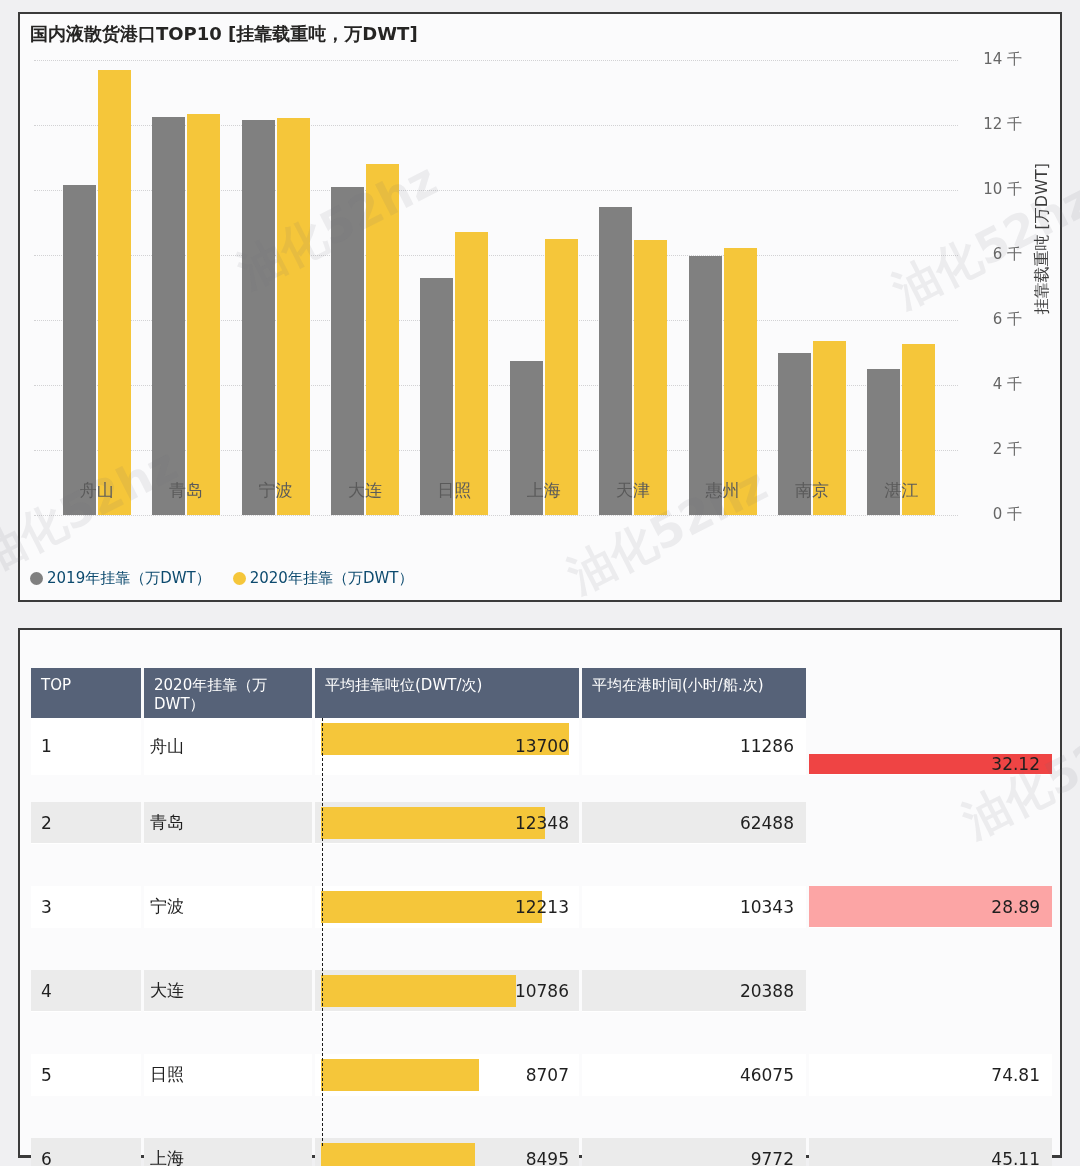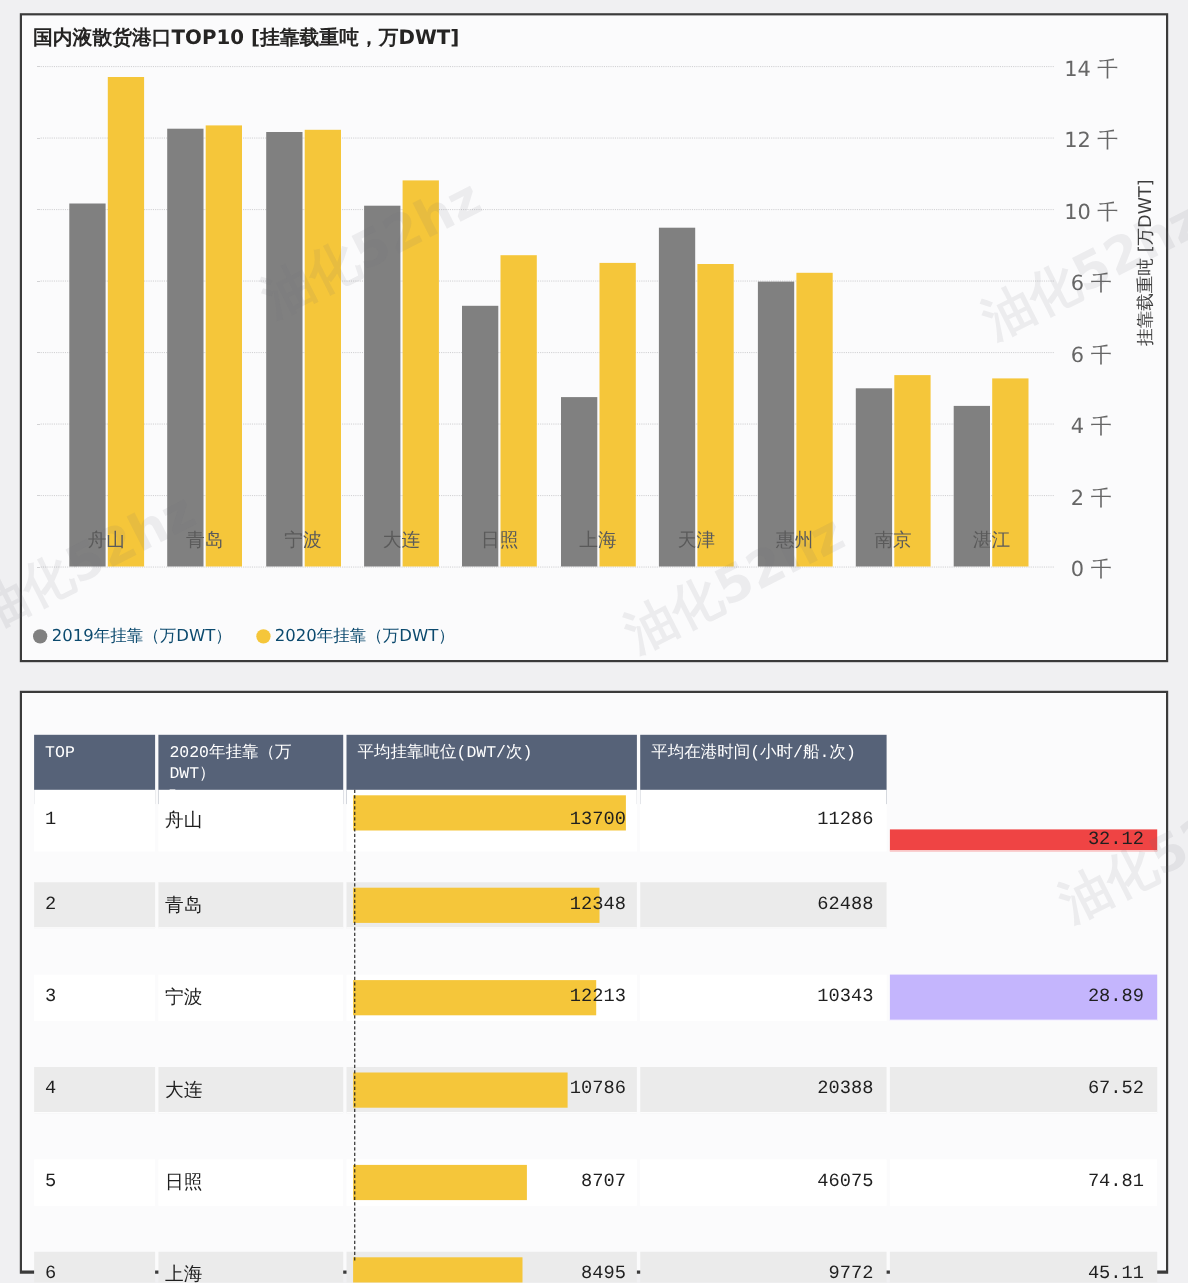--- a/index.html
+++ b/index.html
@@ -28,42 +28,41 @@
   .gridline {
     position:absolute; left:0; width:100%; height:0;
     border-top:1px dotted #d2d2d4;
   }
   .bar { position:absolute; bottom:0; width:33px; }
   .x-label {
     position:absolute; width:88px; text-align:center;
     font-size:17px; color:#5a5a5a; top:465px;
   }
   .y-tick {
-    position:absolute; width:60px; text-align:center;
-    font-size:19px; color:#666; right:38px;
+    position:absolute; width:60px; text-align:right;
+    font-size:15px; color:#666; right:38px;
   }
   #y-axis-title {
     position:absolute; right:-2px; top:270px;
     transform:rotate(-90deg); transform-origin:center;
     font-size:16px; color:#3c3c3c; white-space:nowrap; width:40px;
   }
   #legend {
     position:absolute; left:10px; top:555px;
     display:flex; align-items:center; gap:22px;
   }
   .legend-item { display:flex; align-items:center; gap:4px; }
   .legend-dot { width:13px; height:13px; border-radius:50%; display:inline-block; }
   .legend-label { font-size:15px; color:#0c4a6e; }
 
   
   #tbl-header, .tbl-row {
     position:absolute; left:11px; width:1022px;
     display:grid; grid-template-columns:110px 168px 264px 224px 243px;
     column-gap:3px;
-    font-family:Liberation Mono, monospace;
   }
   #tbl-header { top:38px; height:50px; }
   .th {
     background:#566278; color:#ffffff; font-size:15px;
     padding:8px 10px 4px 10px; line-height:1.25;
   }
   .th .sort-arrow { display:block; font-size:9px; margin-top:2px; color:#fff; }
   #tbl-rows { position:absolute; left:11px; top:88px; width:1022px; }
   .tbl-row { position:relative; left:0; height:42px; }
   .td {
@@ -207,40 +206,37 @@
         <div class="td c2" style="background: rgb(255, 255, 255);">
           <span class="cell-val">宁波</span>
         </div>
         <div class="td c3" style="background: rgb(255, 255, 255);">
           <div class="cell-bar" style="width: 221px; background: rgb(245, 198, 58);"></div>
           <span class="cell-val">12213</span>
         </div>
         <div class="td c4" style="background: rgb(255, 255, 255);">
           <span class="cell-val">10343</span>
         </div>
-        <div class="td c5" style="background: #c4b5fd;">
+        <div class="td c5" style="background: #fca5a5;">
           <span class="cell-val">28.89</span>
         </div>
       </div>
       <div class="tbl-row" style="top: 126px;">
         <div class="td c1" style="background: rgb(235, 235, 235);">
           <span class="cell-val">4</span>
         </div>
         <div class="td c2" style="background: rgb(235, 235, 235);">
           <span class="cell-val">大连</span>
         </div>
         <div class="td c3" style="background: rgb(235, 235, 235);">
           <div class="cell-bar" style="width: 195px; background: rgb(245, 198, 58);"></div>
           <span class="cell-val">10786</span>
         </div>
         <div class="td c4" style="background: rgb(235, 235, 235);">
           <span class="cell-val">20388</span>
-        </div>
-        <div class="td c5" style="background: rgb(235, 235, 235);">
-          <span class="cell-val">67.52</span>
         </div>
       </div>
       <div class="tbl-row" style="top: 168px;">
         <div class="td c1" style="background: rgb(255, 255, 255);">
           <span class="cell-val">5</span>
         </div>
         <div class="td c2" style="background: rgb(255, 255, 255);">
           <span class="cell-val">日照</span>
         </div>
         <div class="td c3" style="background: rgb(255, 255, 255);">

